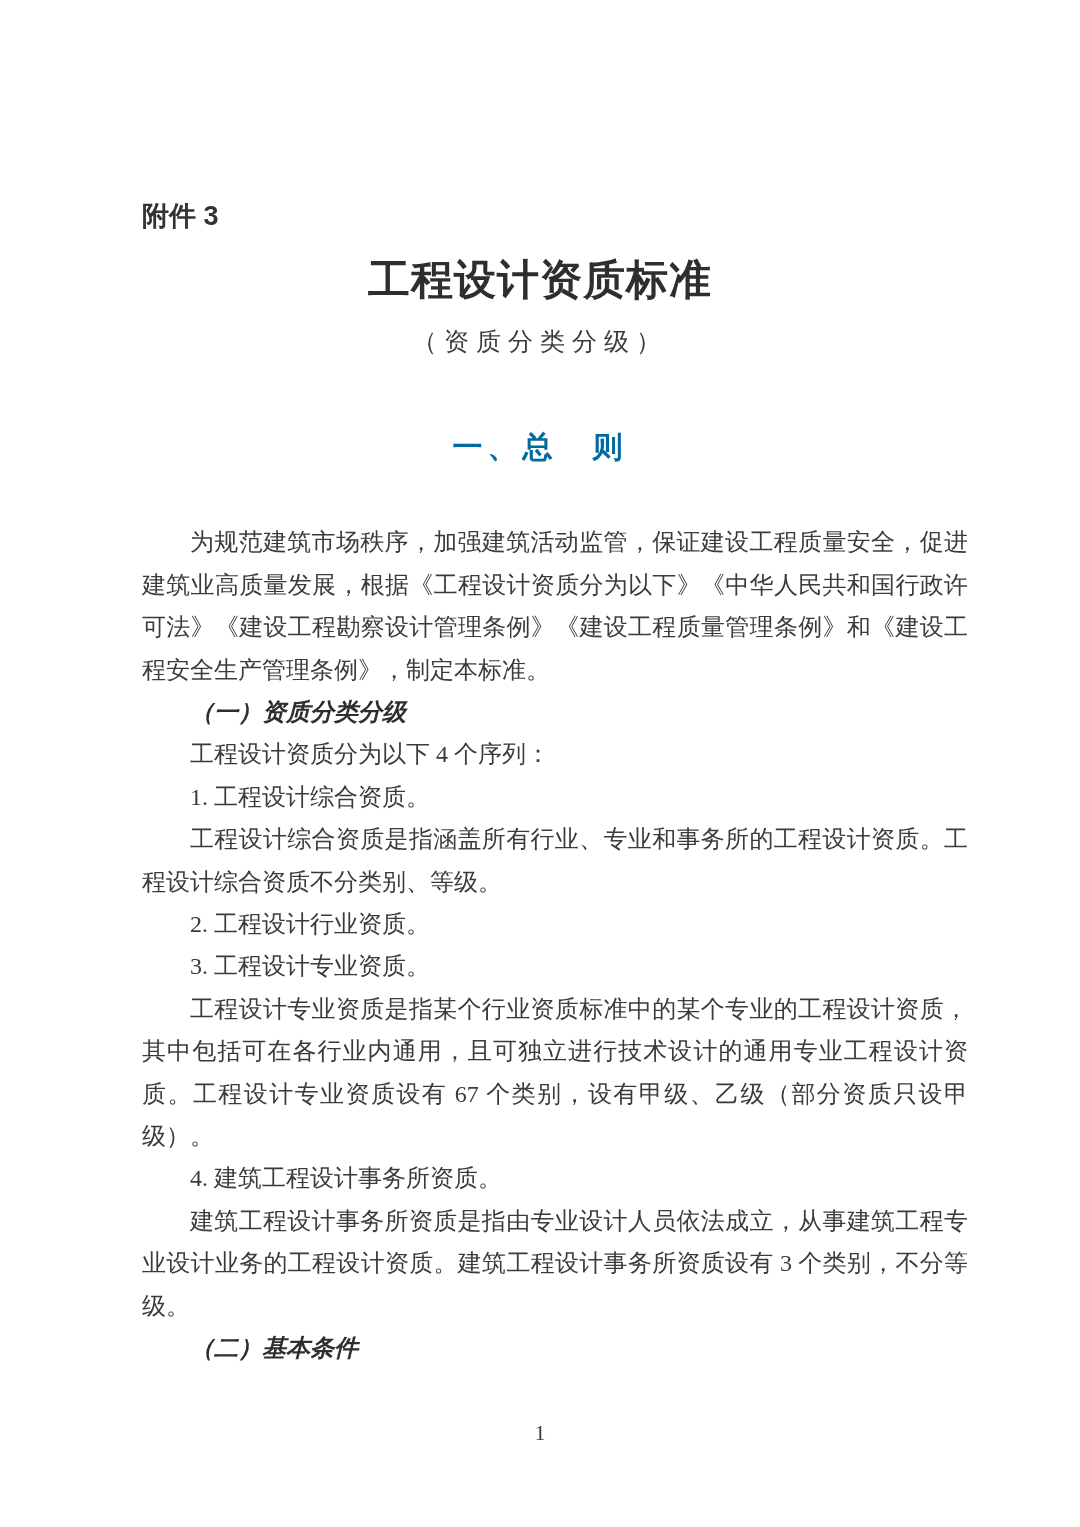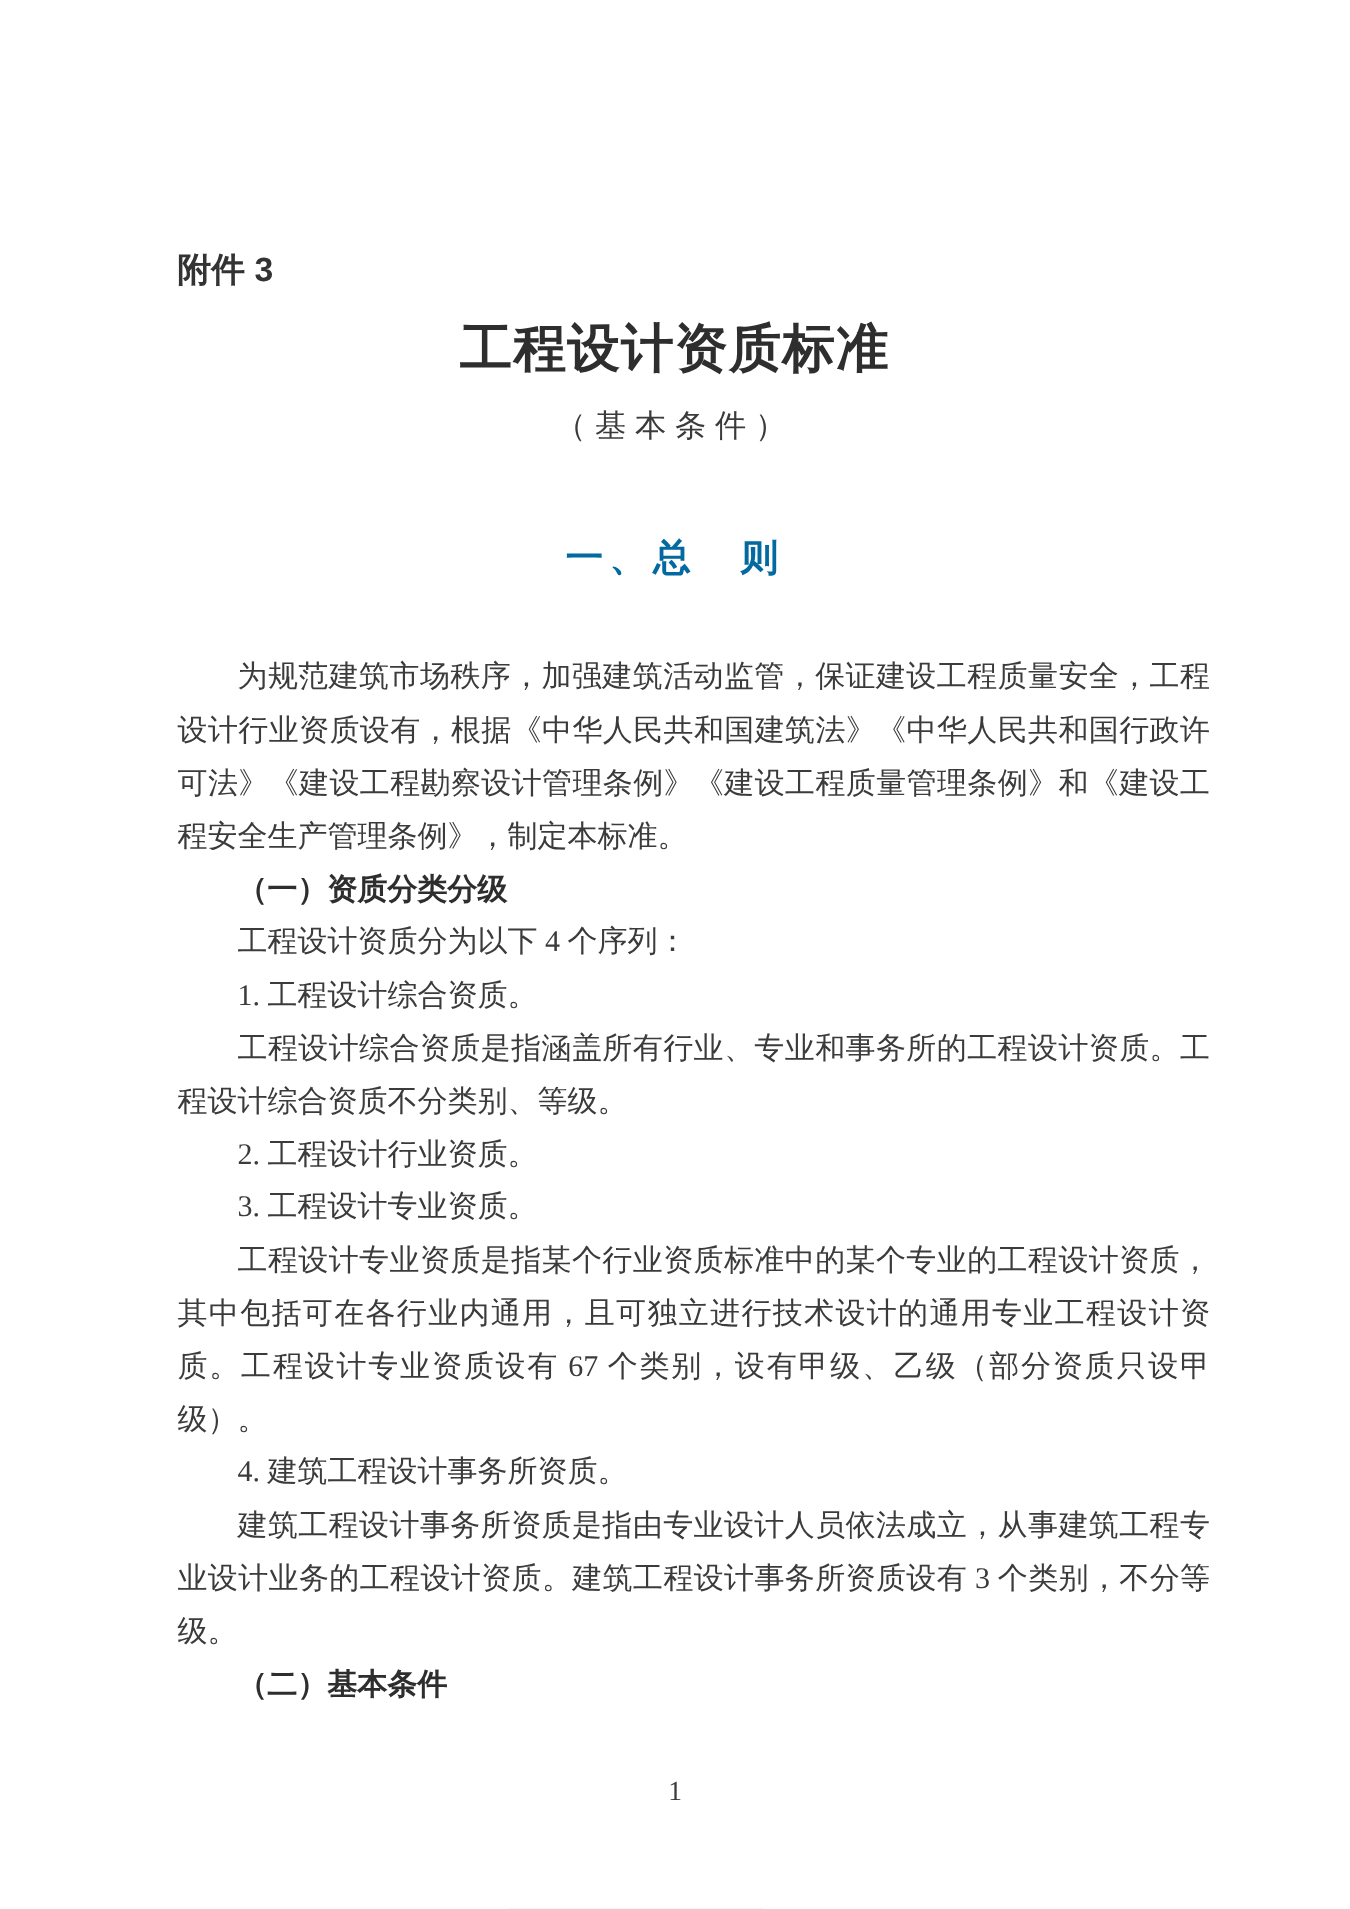--- a/index.html
+++ b/index.html
@@ -59,20 +59,21 @@
     color: #3b3b3b;
   }
   .content p {
     text-indent: 2em;
     word-break: break-all;
   }
   .content p.subheading {
     font-family: "Liberation Sans", "DejaVu Sans", sans-serif;
     font-weight: bold;
     color: #2e2e2e;
+    font-style: italic;
   }
   .page-number {
     position: absolute;
     left: 0;
     right: 0;
     top: 1420px;
     text-align: center;
     font-size: 22px;
     line-height: 1.2;
     color: #3b3b3b;
@@ -80,26 +81,26 @@
 </style>
 </head>
 <body>
 
 <div class="page">
 
   <div class="attachment-label">附件 3</div>
 
   <h1 class="doc-title">工程设计资质标准</h1>
 
-  <div class="doc-subtitle">（基本条件）</div>
+  <div class="doc-subtitle">（资质分类分级）</div>
 
   <h2 class="chapter-heading">一、总　则</h2>
 
   <div class="content">
-    <p>为规范建筑市场秩序，加强建筑活动监管，保证建设工程质量安全，工程设计行业资质设有，根据《中华人民共和国建筑法》《中华人民共和国行政许可法》《建设工程勘察设计管理条例》《建设工程质量管理条例》和《建设工程安全生产管理条例》，制定本标准。</p>
+    <p>为规范建筑市场秩序，加强建筑活动监管，保证建设工程质量安全，促进建筑业高质量发展，根据《工程设计资质分为以下》《中华人民共和国行政许可法》《建设工程勘察设计管理条例》《建设工程质量管理条例》和《建设工程安全生产管理条例》，制定本标准。</p>
     <p class="subheading">（一）资质分类分级</p>
     <p>工程设计资质分为以下 4 个序列：</p>
     <p>1. 工程设计综合资质。</p>
     <p>工程设计综合资质是指涵盖所有行业、专业和事务所的工程设计资质。工程设计综合资质不分类别、等级。</p>
     <p>2. 工程设计行业资质。</p>
     <p>3. 工程设计专业资质。</p>
     <p>工程设计专业资质是指某个行业资质标准中的某个专业的工程设计资质，其中包括可在各行业内通用，且可独立进行技术设计的通用专业工程设计资质。工程设计专业资质设有 67 个类别，设有甲级、乙级（部分资质只设甲级）。</p>
     <p>4. 建筑工程设计事务所资质。</p>
     <p>建筑工程设计事务所资质是指由专业设计人员依法成立，从事建筑工程专业设计业务的工程设计资质。建筑工程设计事务所资质设有 3 个类别，不分等级。</p>
     <p class="subheading">（二）基本条件</p>

